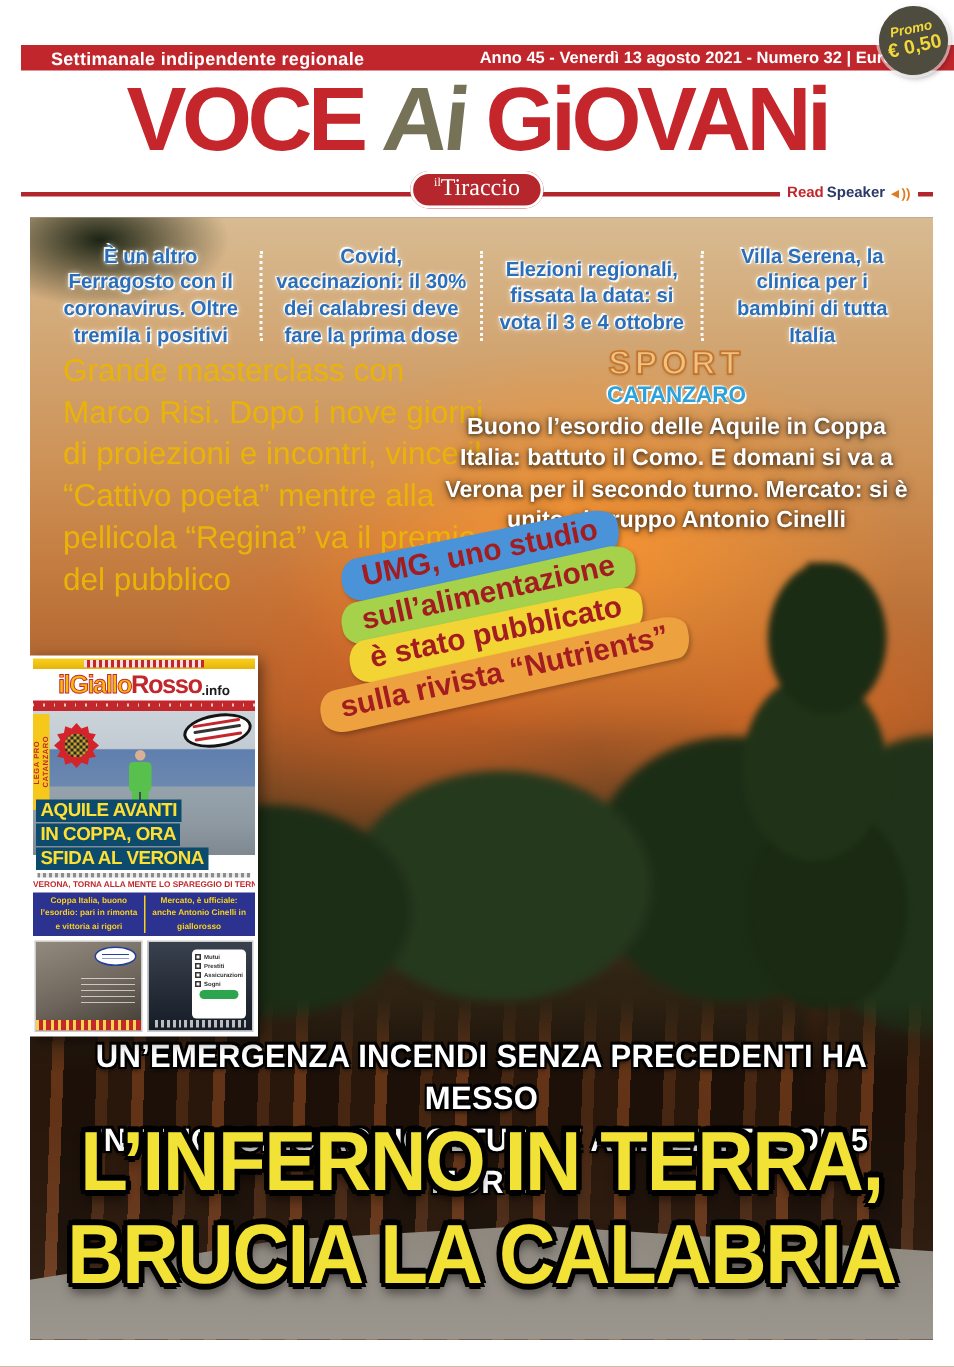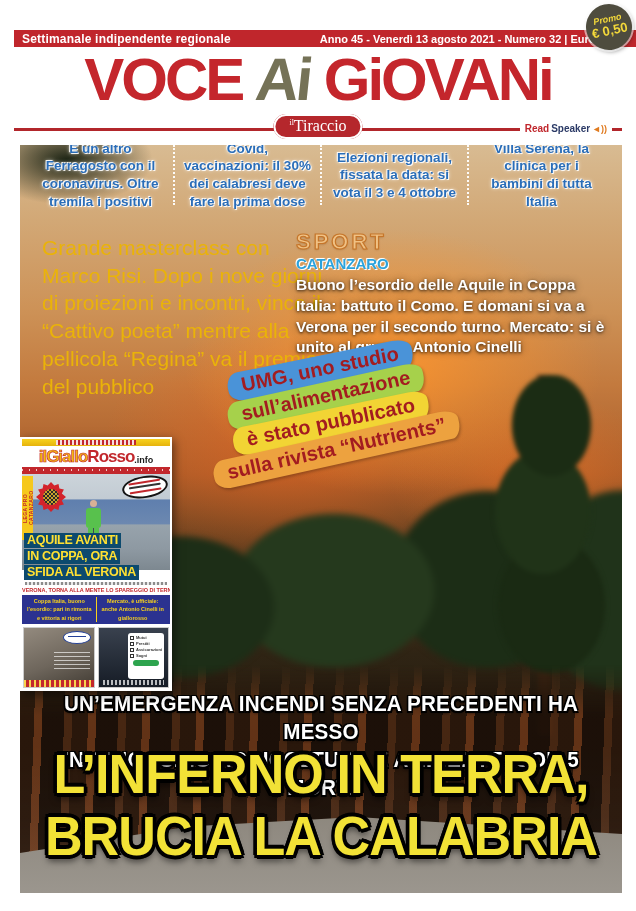--- a/index.html
+++ b/index.html
@@ -2,21 +2,21 @@
 <html><head>
 <meta charset="utf-8">
 <style>
   * { margin:0; padding:0; box-sizing:border-box; }
   body { background:#ffffff; font-family:"Liberation Sans", sans-serif; }
   .page { position:relative; width:636px; height:911px; background:#fff; overflow:hidden; margin:0 auto; }
 
   
   .topbar { position:absolute; left:14px; top:30px; width:622px; height:17px;
     background:#c0262c; display:flex; align-items:center; justify-content:space-between; z-index:3; }
-  .topbar-left { color:#fff; font-size:12px; font-weight:bold; padding-left:8px; letter-spacing:.2px; }
+  .topbar-left { color:#fff; font-size:12px; font-weight:bold; padding-left:20px; letter-spacing:.2px; }
   .topbar-right { color:#fff; font-size:11px; font-weight:bold; padding-right:14px; white-space:nowrap; }
   .struck { position:relative; display:inline-block; padding:0 1px; }
   .struck::before, .struck::after { content:""; position:absolute; left:-2px; right:-2px; top:45%;
     height:2px; background:#111; }
   .struck::before { transform:rotate(22deg); }
   .struck::after  { transform:rotate(-22deg); }
 
   .promo-badge { position:absolute; right:4px; top:4px; width:46px; height:46px; border-radius:50%;
     background:#4e4c3e; transform:rotate(-12deg); z-index:4; display:flex; flex-direction:column;
     align-items:center; justify-content:center; box-shadow:0 0 0 2px rgba(255,255,255,.55), 1px 2px 4px rgba(0,0,0,.4); }
@@ -66,34 +66,34 @@
   .trunks { position:absolute; left:0; right:0; top:520px; height:230px; opacity:.9;
     background:repeating-linear-gradient(92deg, rgba(42,22,10,.9) 0 16px, rgba(128,62,26,.75) 16px 24px,
       rgba(26,14,7,.92) 24px 46px, rgba(90,45,20,.7) 46px 54px);
     -webkit-mask-image:linear-gradient(180deg, transparent 0, #000 22%); 
     mask-image:linear-gradient(180deg, transparent 0, #000 22%); }
   .road { position:absolute; left:0; right:0; bottom:0; height:95px;
     background:linear-gradient(180deg,#8a847a,#9b968e);
     clip-path:polygon(0 58%, 28% 30%, 56% 20%, 100% 38%, 100% 100%, 0 100%); }
 
   
-  .teasers { position:absolute; left:8px; right:8px; top:0; height:60px; display:flex; z-index:5; }
+  .teasers { position:absolute; left:8px; right:8px; top:22px; height:60px; display:flex; z-index:5; }
   .teaser { flex:1; display:flex; align-items:center; justify-content:center; text-align:center;
     padding:2px 8px; color:#2a6db8; font-weight:bold; font-size:13.5px; line-height:1.3;
     text-shadow:0 0 2px #fff, 0 0 4px #fff, 1px 1px 0 rgba(255,255,255,.9), -1px -1px 0 rgba(255,255,255,.9); }
   .teaser + .teaser { border-left:2px dotted rgba(255,255,255,.95); }
 
   
   .section-h { font-size:22px; font-weight:700; letter-spacing:3px; color:#f0c184;
     -webkit-text-stroke:1.2px #c6762a; text-shadow:0 1px 2px rgba(120,60,10,.35); }
   .cinema { position:absolute; left:22px; top:84px; width:290px; z-index:5; }
   .cinema-kicker { display:inline; background:rgba(255,255,255,.92); color:#1b6cb5;
     font-weight:bold; font-size:15px; padding:0 3px; }
   .cinema-body { margin-top:5px; font-size:21px; font-weight:normal; color:#eab308; line-height:1.32; }
-  .sport { position:absolute; right:16px; top:84px; width:310px; text-align:left; z-index:5; }
+  .sport { position:absolute; right:16px; top:84px; width:310px; text-align:center; z-index:5; }
   .sport-kicker { color:#2ba2dc; font-weight:bold; font-size:15px;
     text-shadow:0 0 2px #fff, 1px 1px 0 #fff, -1px -1px 0 #fff; }
   .sport-body { margin-top:3px; font-size:15.5px; font-weight:bold; color:#fff; line-height:1.34;
     text-shadow:0 1px 3px rgba(0,0,0,.75), 0 0 8px rgba(0,0,0,.45); }
 
   
   .ribbon { position:absolute; left:50%; top:212px; transform:translateX(-47%) rotate(-12deg);
     z-index:6; text-align:center; }
   .ribbon-line { display:table; margin:-2px auto 0; padding:2px 14px 4px;
     font-size:20px; font-weight:800; color:#a31c20; white-space:nowrap;

